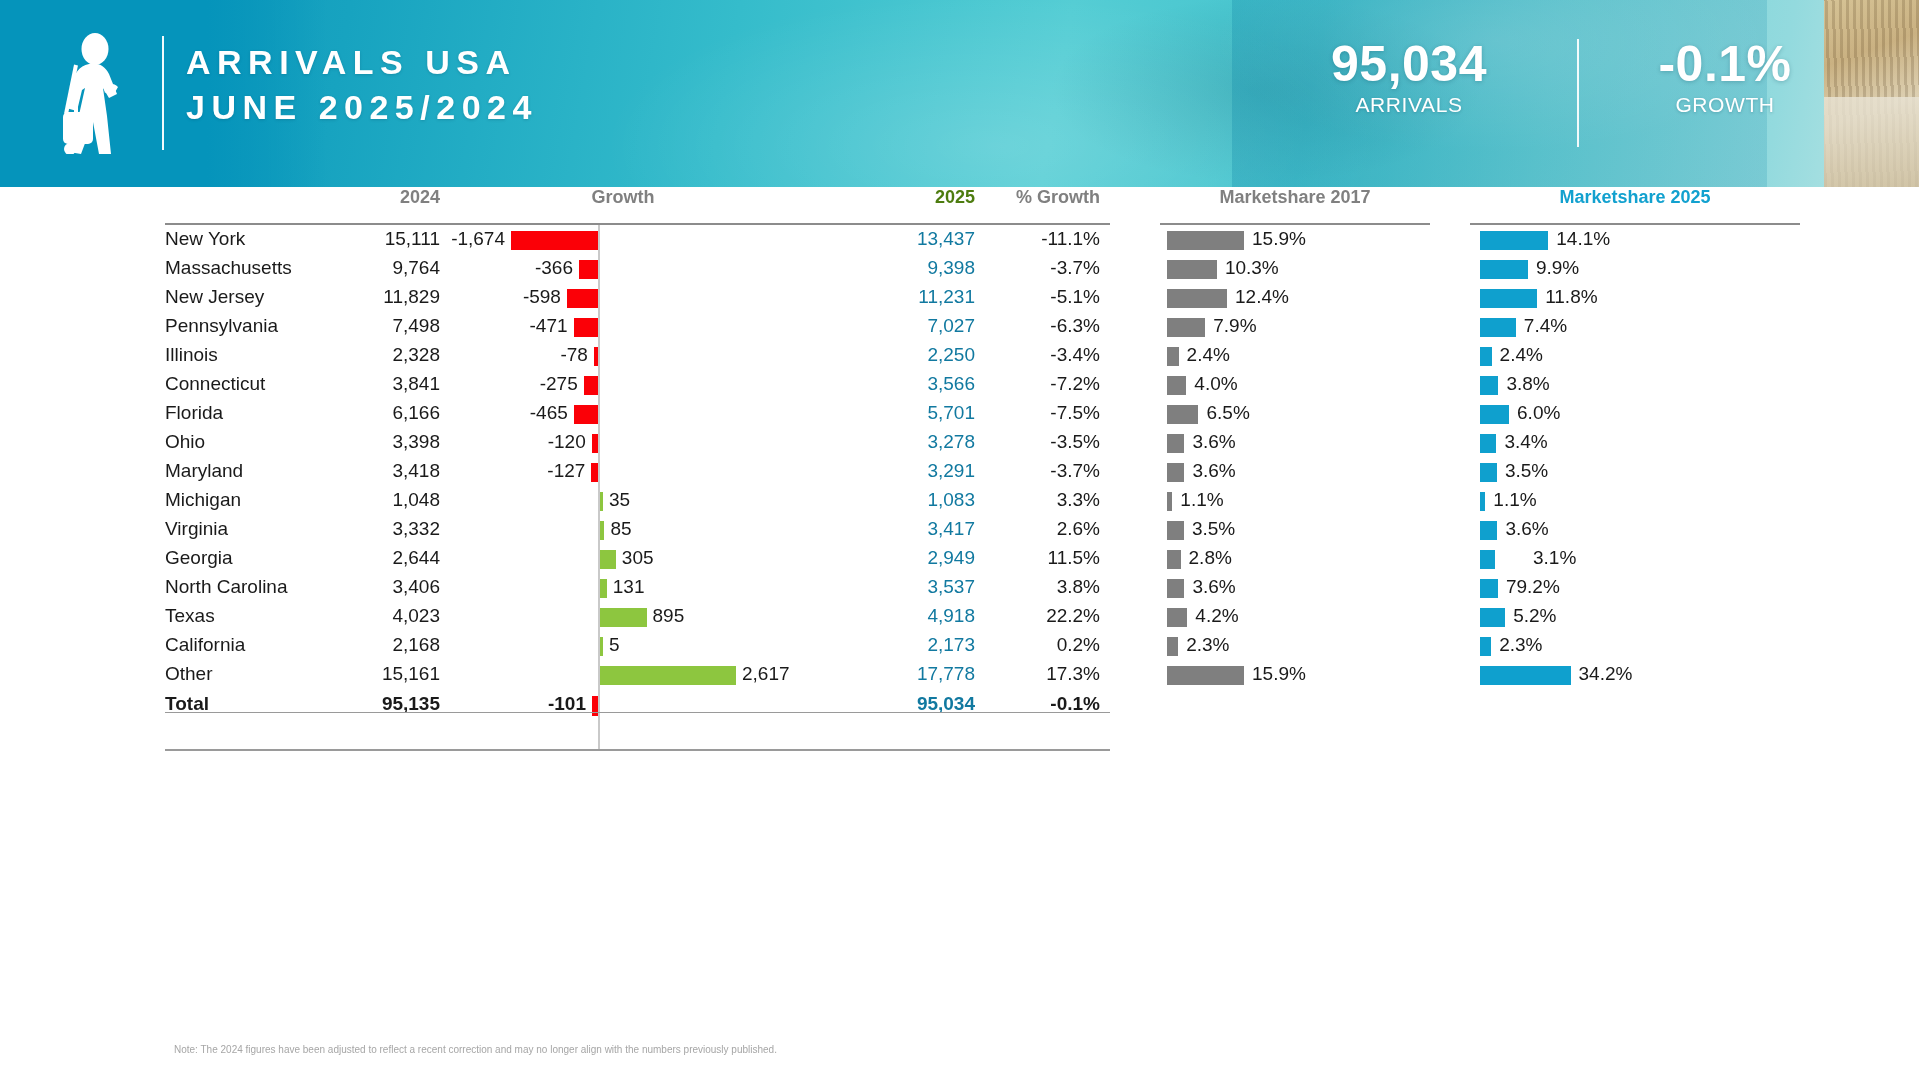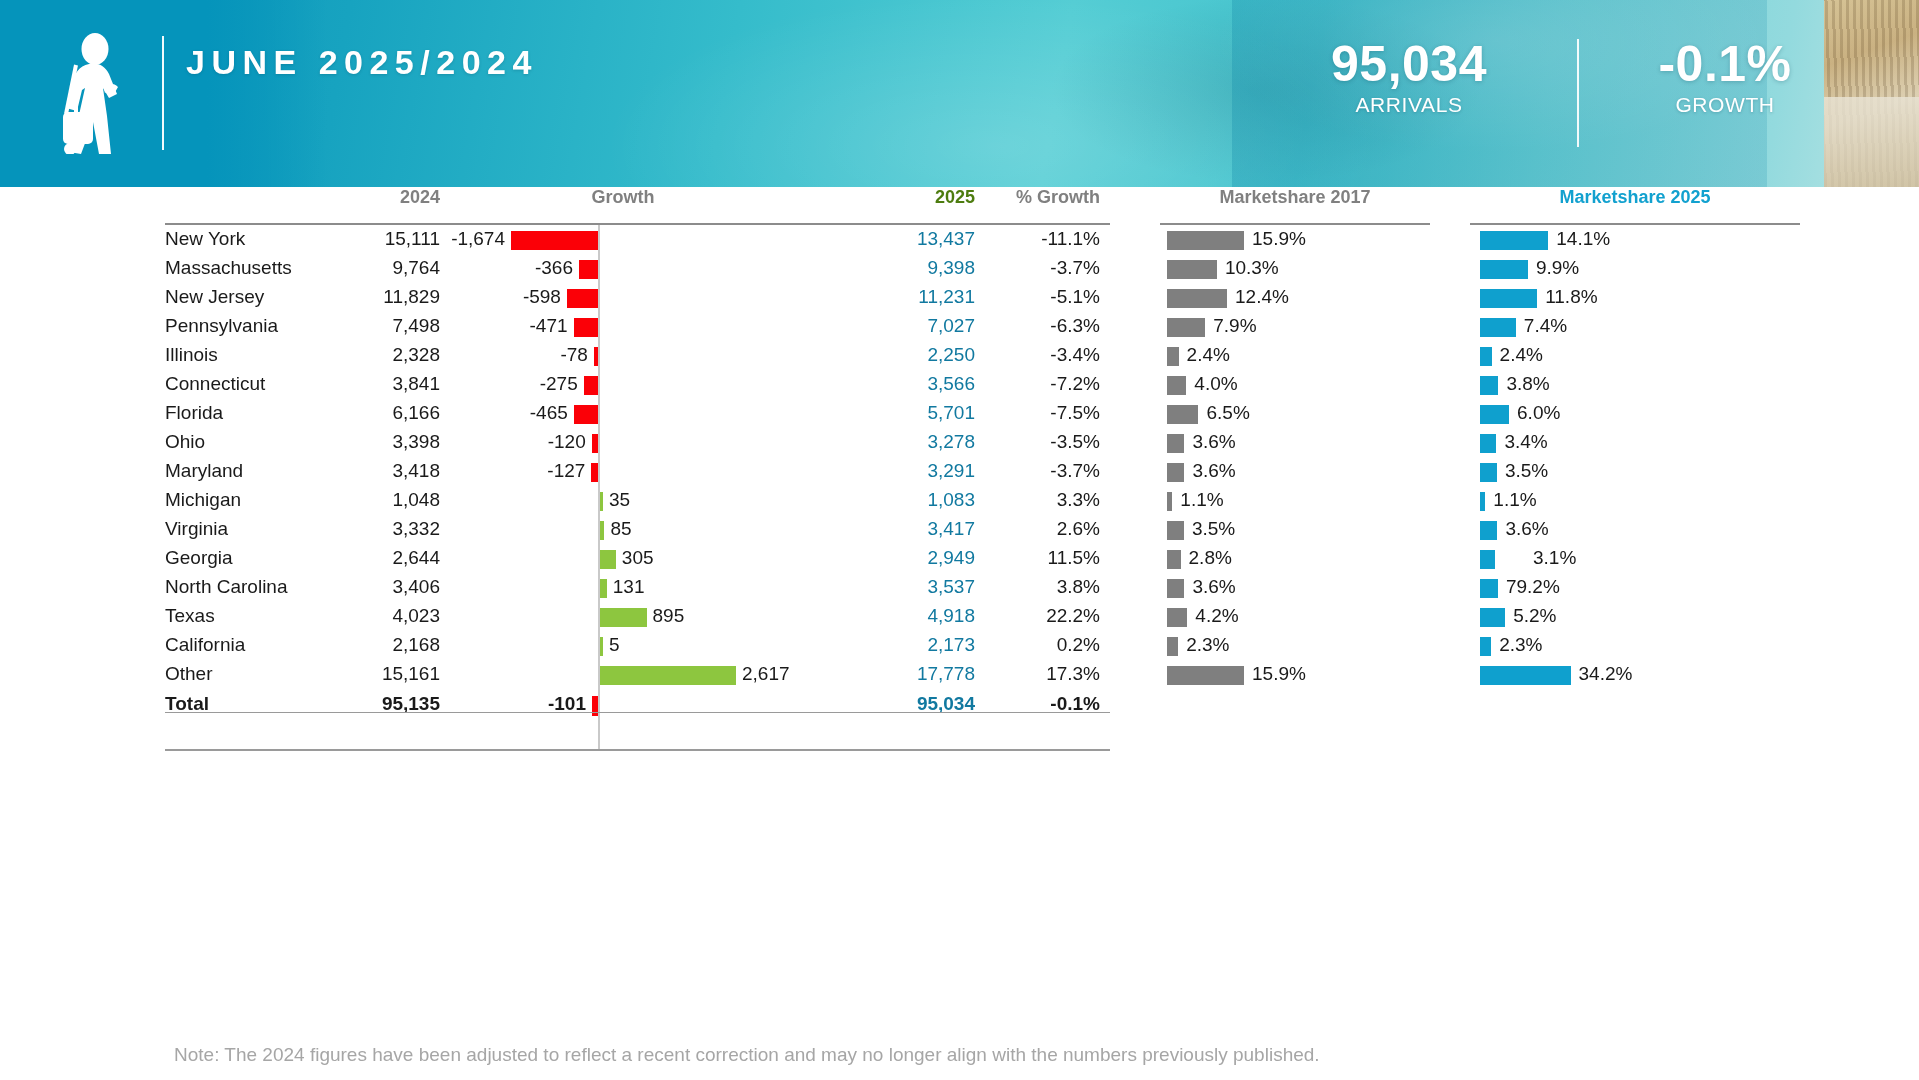--- a/index.html
+++ b/index.html
@@ -124,21 +124,21 @@
   .gbar.pos { background: #8dc63f; }
   .row.total .gbar { top: 7px; height: 20px; }
 
   
   .msbar { position: absolute; top: 6px; height: 19px; }
   .msbar.g { background: #7f7f7f; left: 1167px; }
   .msbar.b { background: #0fa0ce; left: 1480px; }
 
   .footnote {
     position: absolute; left: 174px; top: 1044px;
-    font-size: 19px; color: #a6a6a6;
+    font-size: 10px; color: #a6a6a6;
     font-family: "Liberation Sans", sans-serif;
     white-space: nowrap;
   }
 </style>
 </head>
 <body>
 
 <div class="banner">
   <div class="banner-photo"></div>
   <div class="banner-sand"></div>
@@ -153,20 +153,21 @@
       <rect x="30" y="80" width="30" height="32" rx="5"></rect>
       <rect x="41" y="74" width="4" height="9"></rect>
       <path d="M43 33 L33 82" stroke="#ffffff" stroke-width="4" fill="none"></path>
       <circle cx="37" cy="117" r="6"></circle>
       <path d="M70 54 C76 51 81 51 85 55 L81 62 C78 59 75 59 72 61 Z"></path>
     </g>
   </svg>
 
   <div class="title-rule"></div>
   <div class="title-block">
+    <div class="title-line">ARRIVALS USA</div>
     <div class="title-line">JUNE 2025/2024</div>
   </div>
 
   <div class="kpi kpi-arrivals">
     <div class="kpi-value">95,034</div>
     <div class="kpi-label">ARRIVALS</div>
   </div>
   <div class="kpi-rule"></div>
   <div class="kpi kpi-growth">
     <div class="kpi-value">-0.1%</div>

